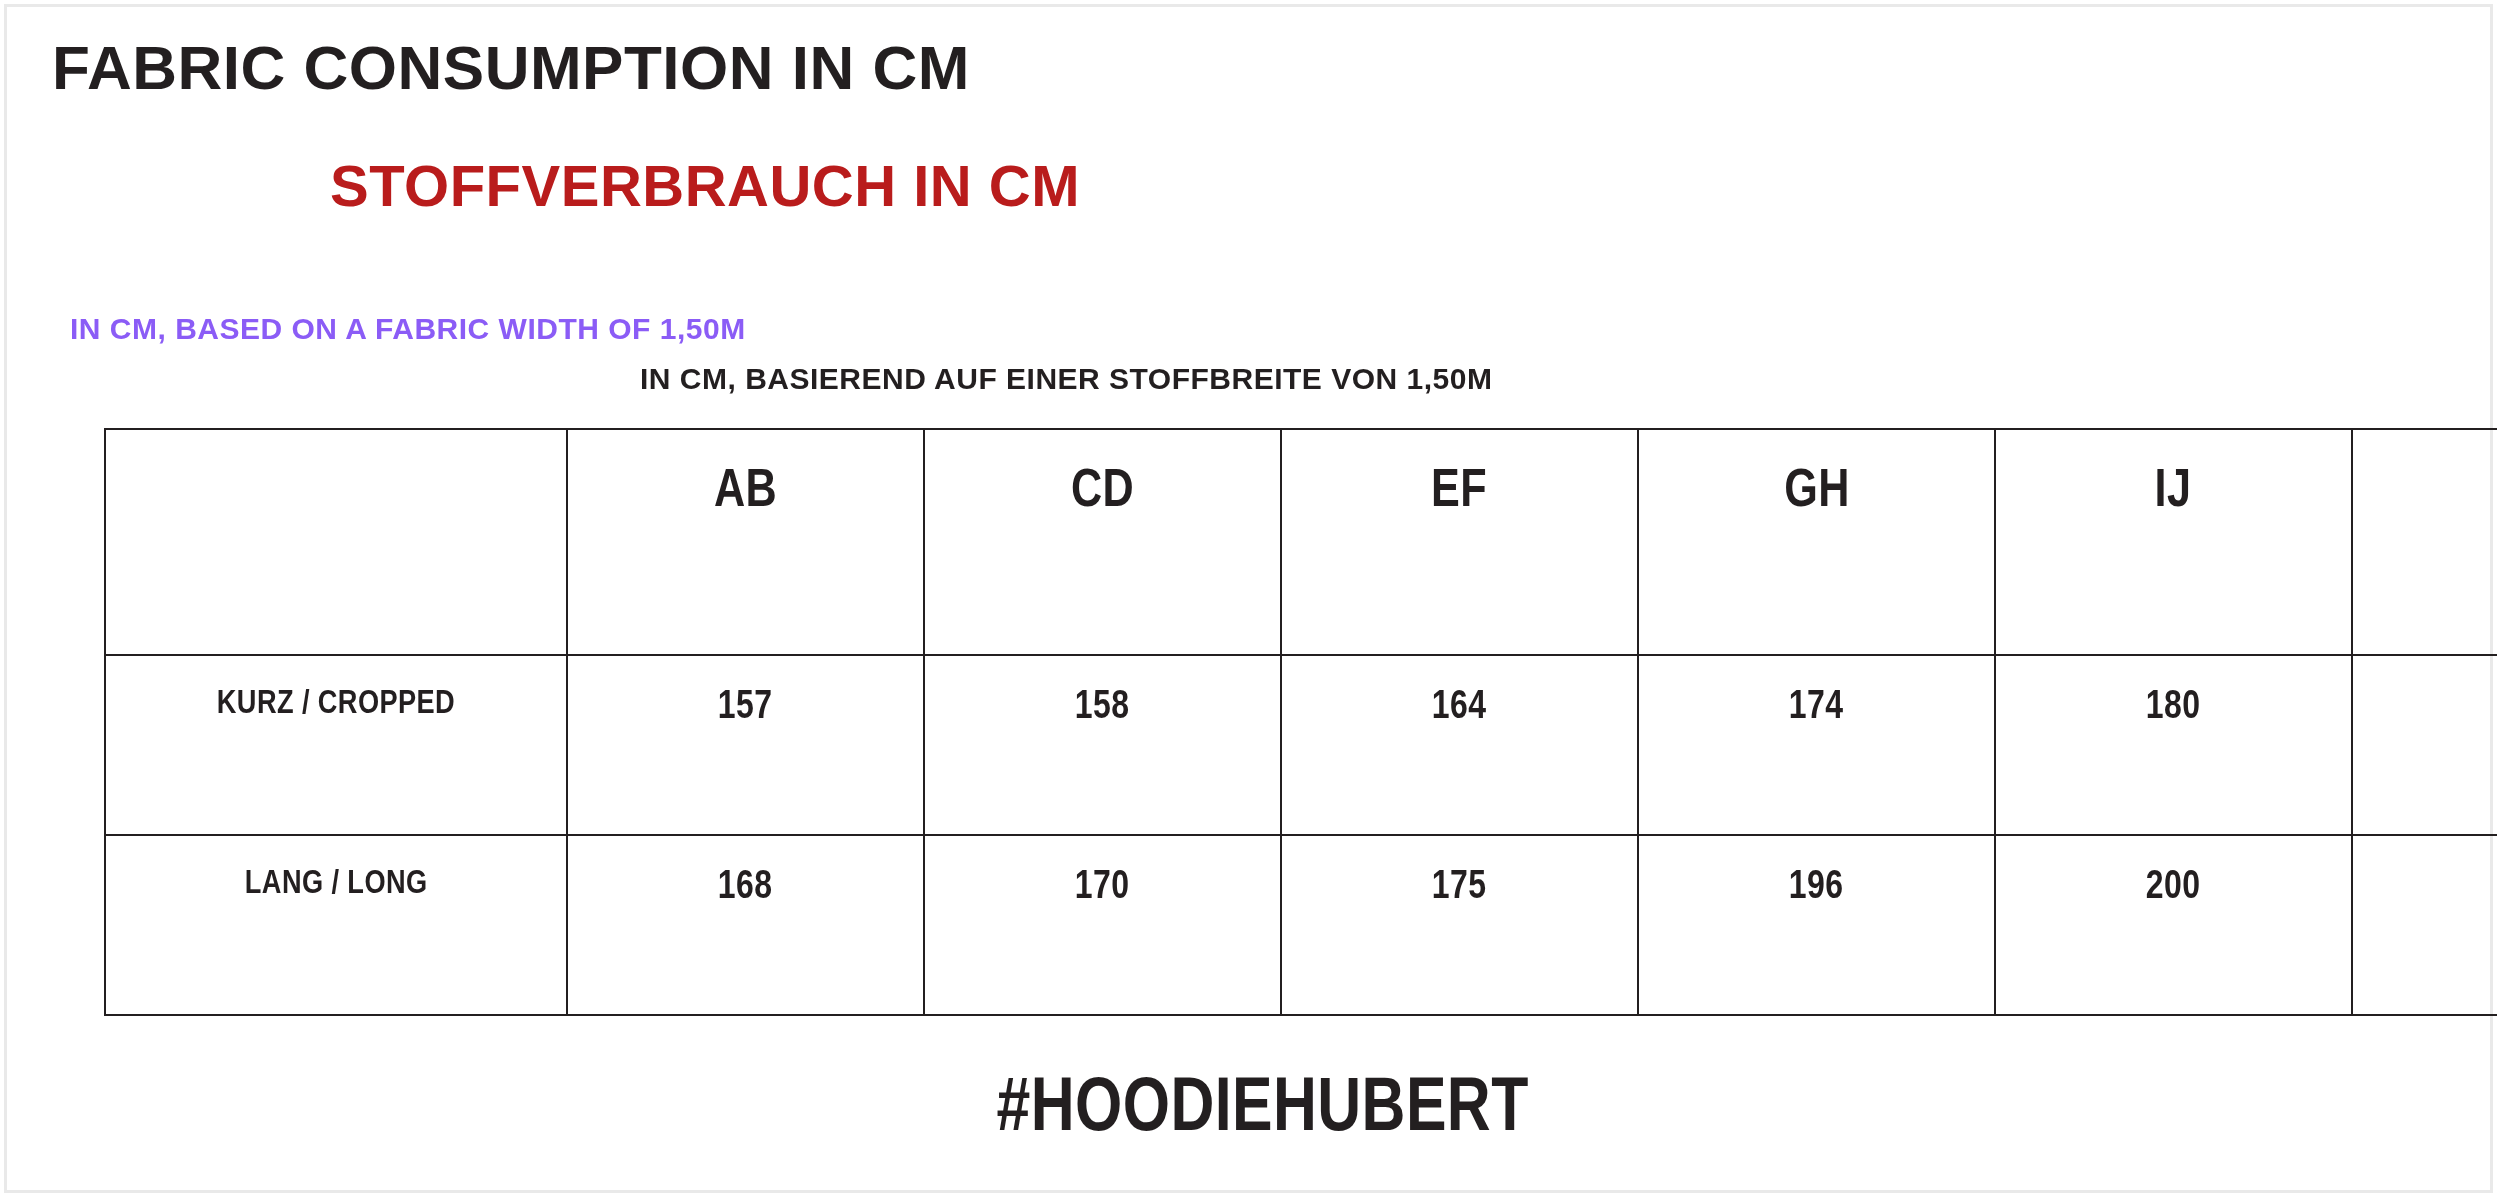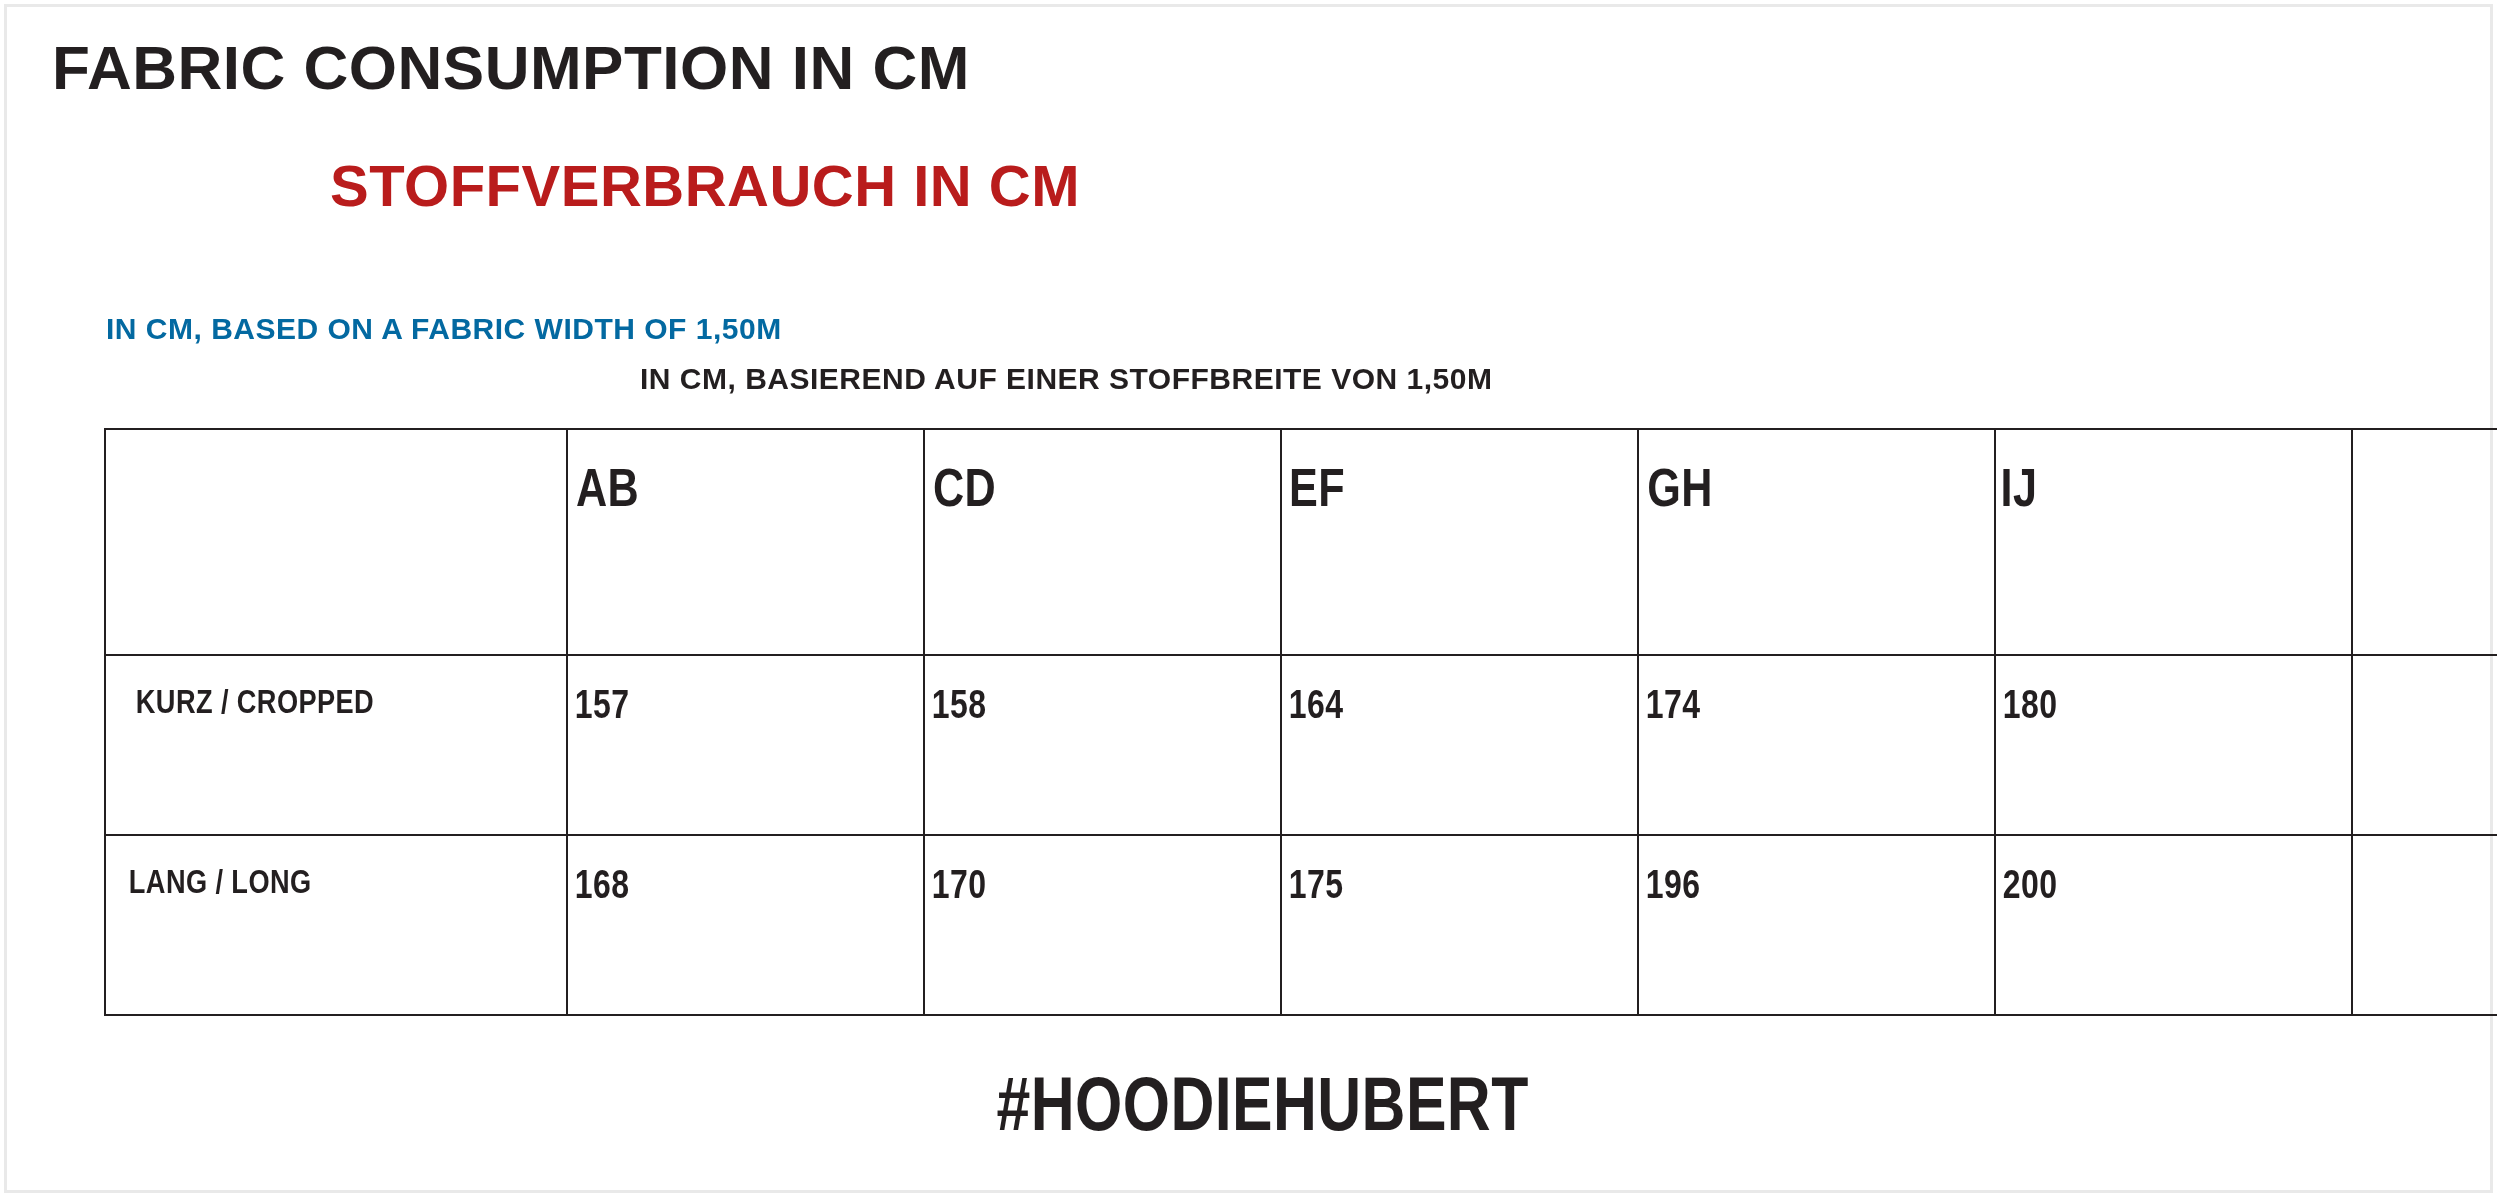--- a/index.html
+++ b/index.html
@@ -62,22 +62,21 @@
     left: 330px;
     top: 152px;
     font-size: 58px;
     color: #b91c1c;
   }
   #sub-en {
     position: absolute;
     left: 70px;
     top: 312px;
     font-size: 30px;
-    color: #0369a1;
-    margin-left: 36px;
+    color: #8b5cf6;
   }
   #sub-de {
     position: absolute;
     left: 640px;
     top: 362px;
     font-size: 30px;
     color: #231f20;
   }
 
   .table-wrap {
@@ -87,21 +86,21 @@
     width: 2250px;
   }
   table.fabric {
     border-collapse: collapse;
     width: 2250px;
     table-layout: fixed;
   }
   table.fabric td, table.fabric th {
     border: 2px solid #231f20;
     padding: 0;
-    text-align: left;
+    text-align: center;
     vertical-align: top;
   }
   table.fabric th {
     height: 224px;
   }
   table.fabric tr.data td {
     height: 178px;
   }
   .cellinner {
     display: block;

